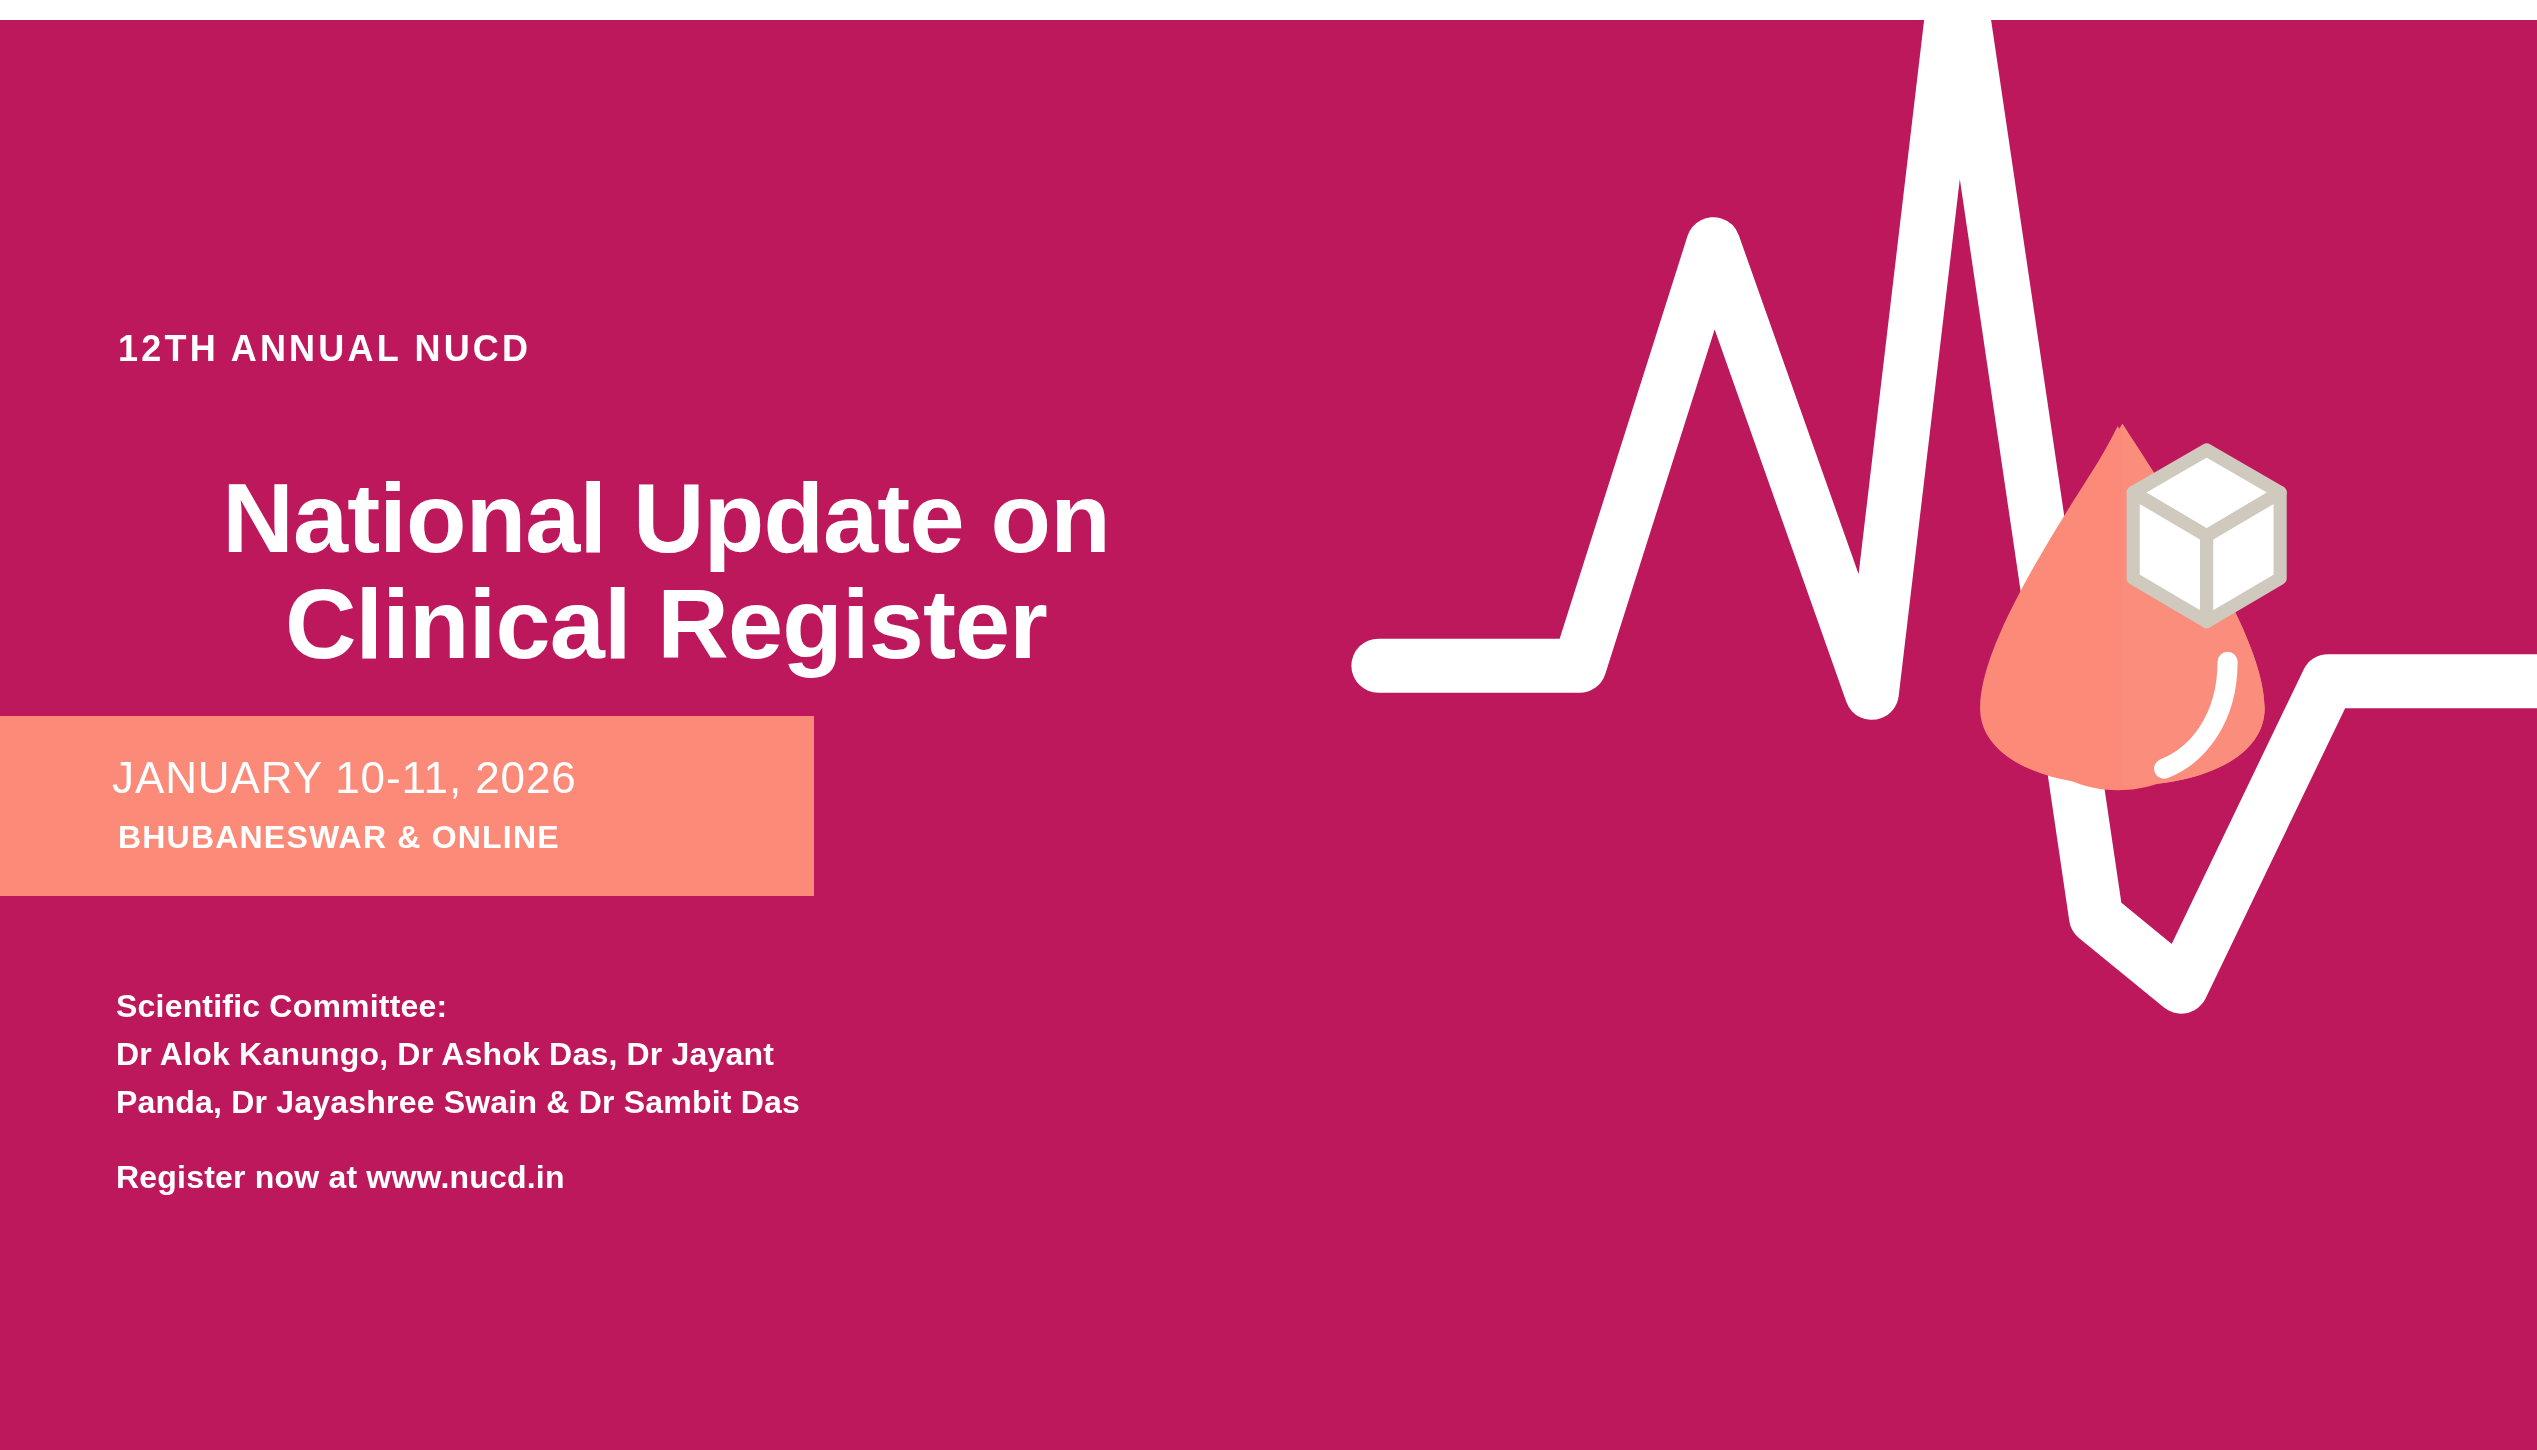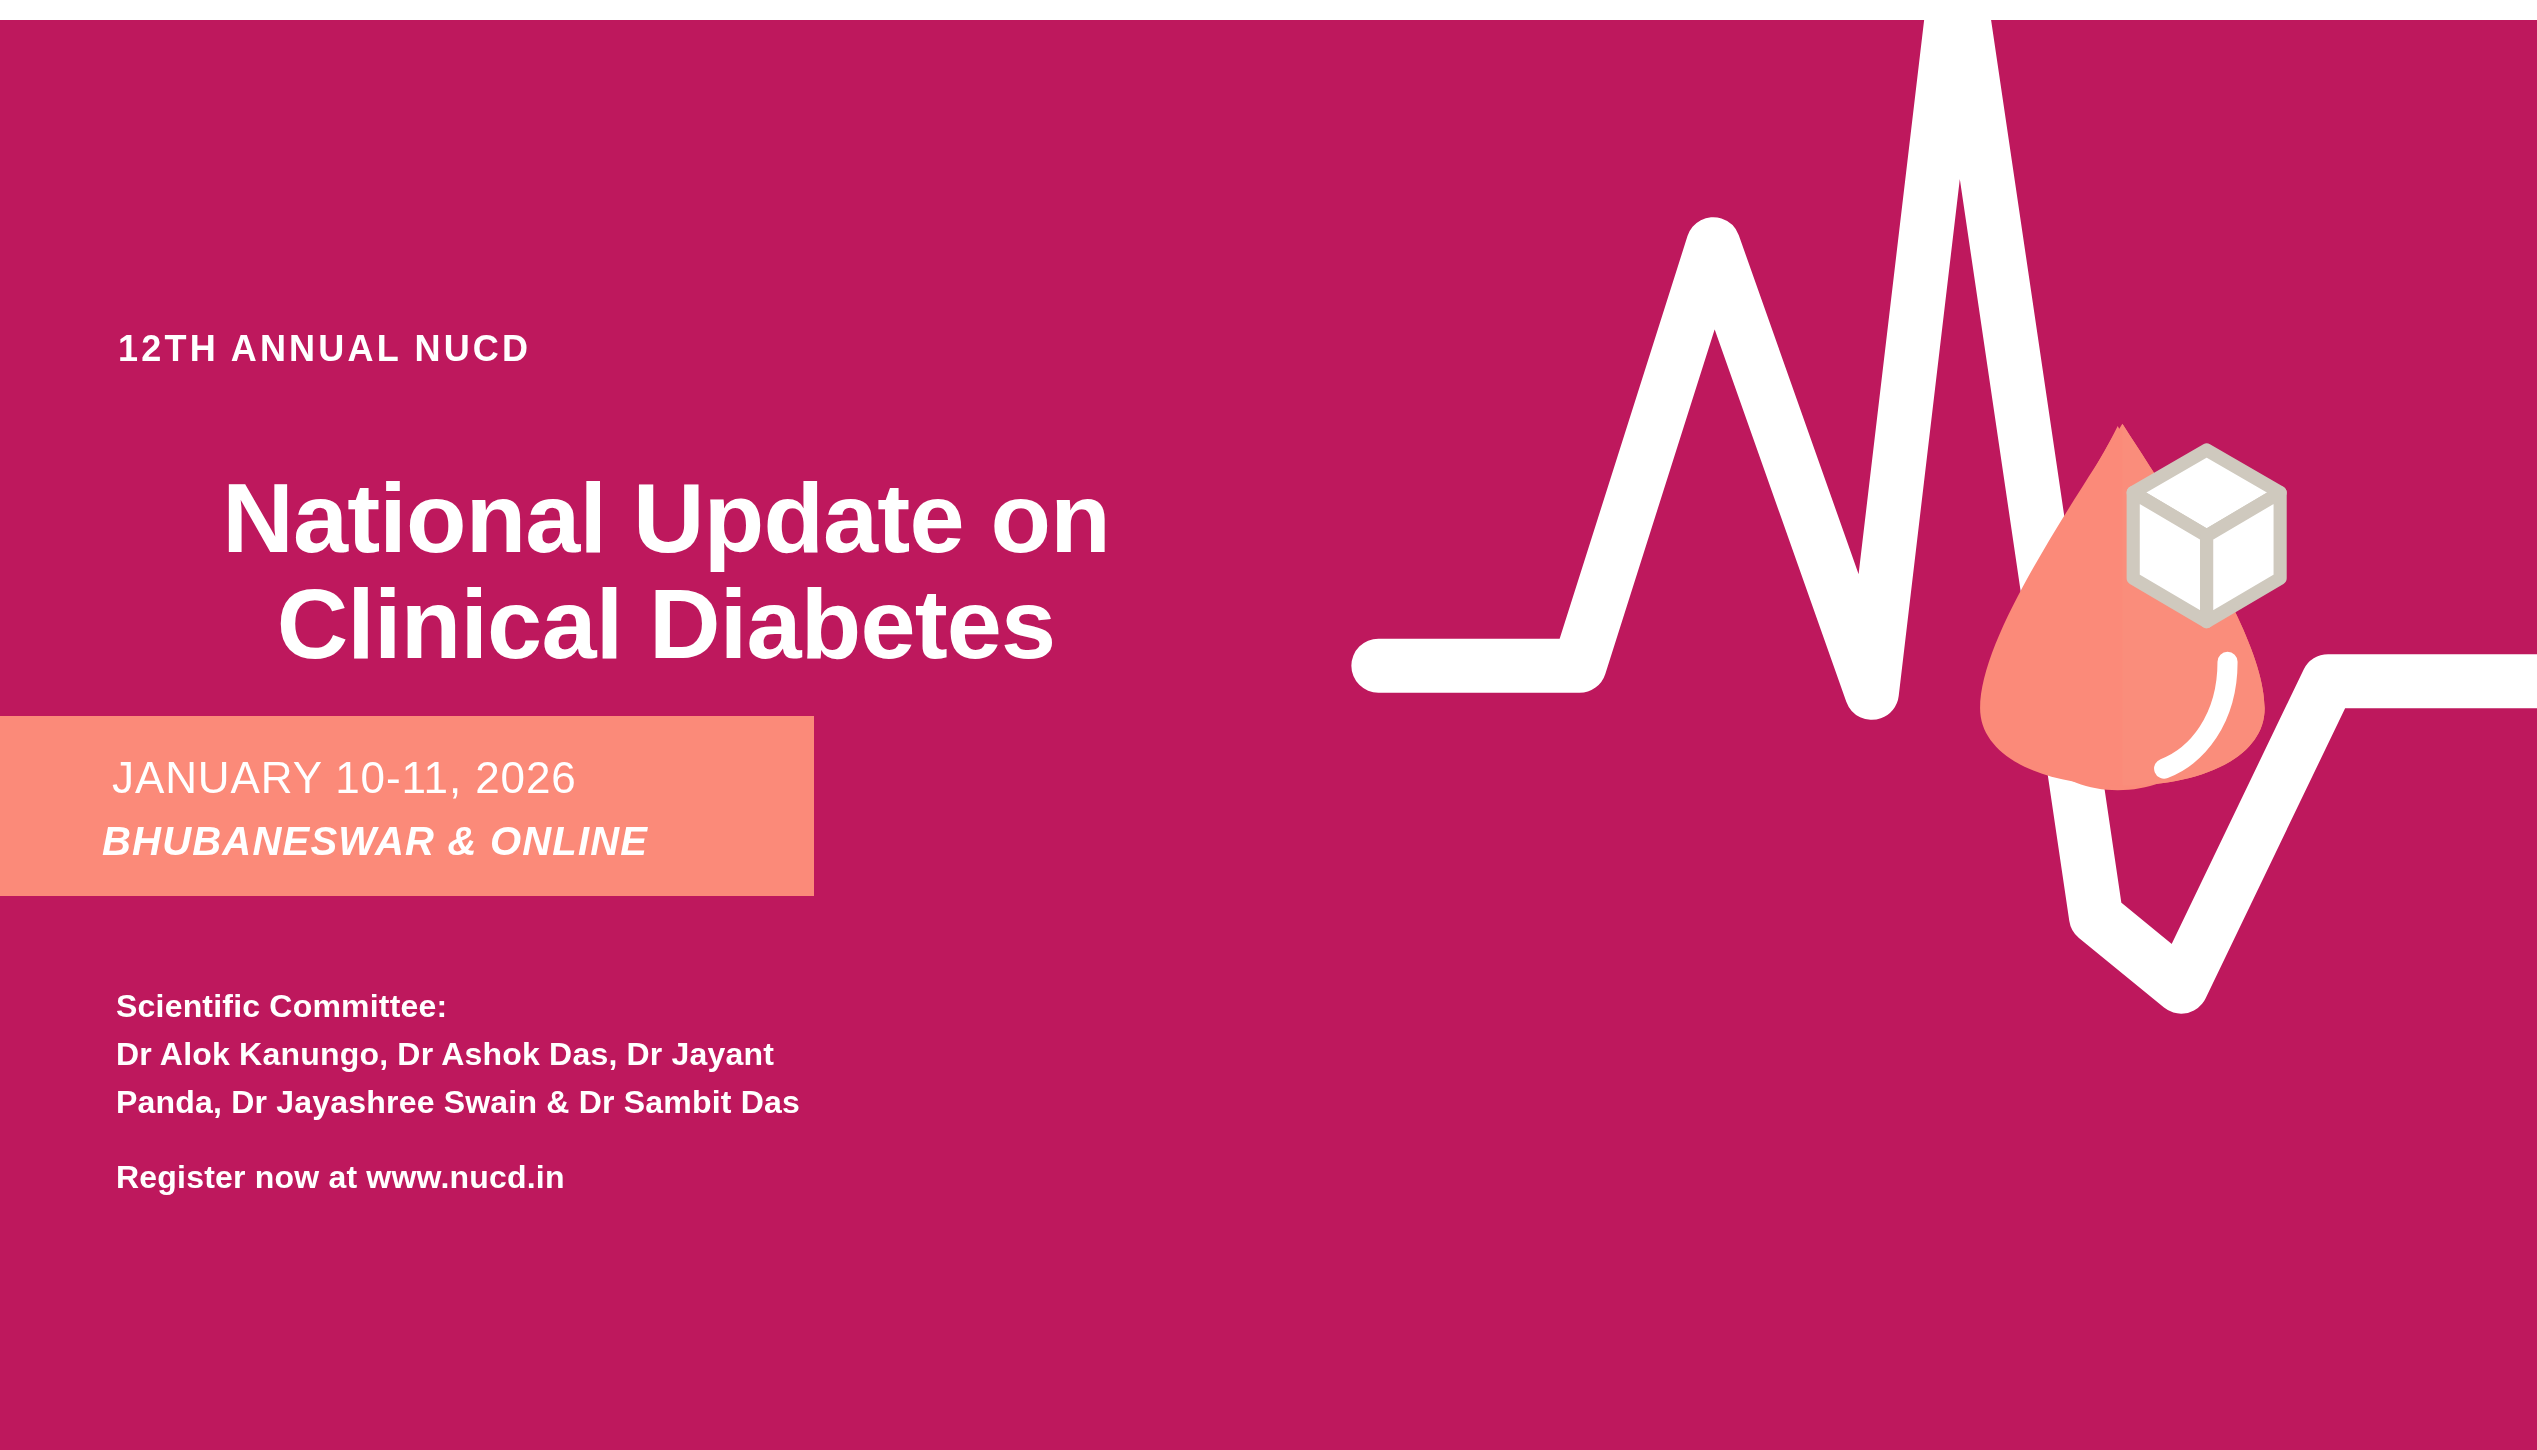--- a/index.html
+++ b/index.html
@@ -78,29 +78,28 @@
     top: 40px;
     font-size: 44px;
     font-weight: normal;
     color: #ffffff;
     letter-spacing: 0.9px;
     line-height: 1;
     white-space: nowrap;
   }
   .date-venue {
     position: absolute;
-    left: 102px;
+    left: 118px;
     top: 105px;
-    font-size: 40px;
+    font-size: 32px;
     font-weight: bold;
     color: #ffffff;
     letter-spacing: 1.2px;
     line-height: 1;
     white-space: nowrap;
-    font-style: italic;
   }
 
   .committee {
     position: absolute;
     left: 116px;
     top: 962px;
     width: 928px;
     font-size: 32px;
     font-weight: bold;
     color: #ffffff;
@@ -184,21 +183,21 @@
       <path d="M 2948 611 L 2948 722 L 2853 778 L 2853 667 Z" fill="#FFFFFF" stroke="#CFC9BE" stroke-width="17" stroke-linejoin="round"></path>
     </g>
   </svg>
 
   <div class="text-col">
 
     <div class="eyebrow">12TH ANNUAL NUCD</div>
 
     <h1 class="headline">
       <span class="line">National Update on</span>
-      <span class="line">Clinical Diabetes</span>
+      <span class="line">Clinical Register</span>
     </h1>
 
     <div class="date-banner">
       <div class="date-main">JANUARY 10-11, 2026</div>
       <div class="date-venue">BHUBANESWAR &amp; ONLINE</div>
     </div>
 
     <div class="committee">
       <span class="line">Scientific Committee:</span>
       <span class="line">Dr Alok Kanungo, Dr Ashok Das, Dr Jayant</span>

